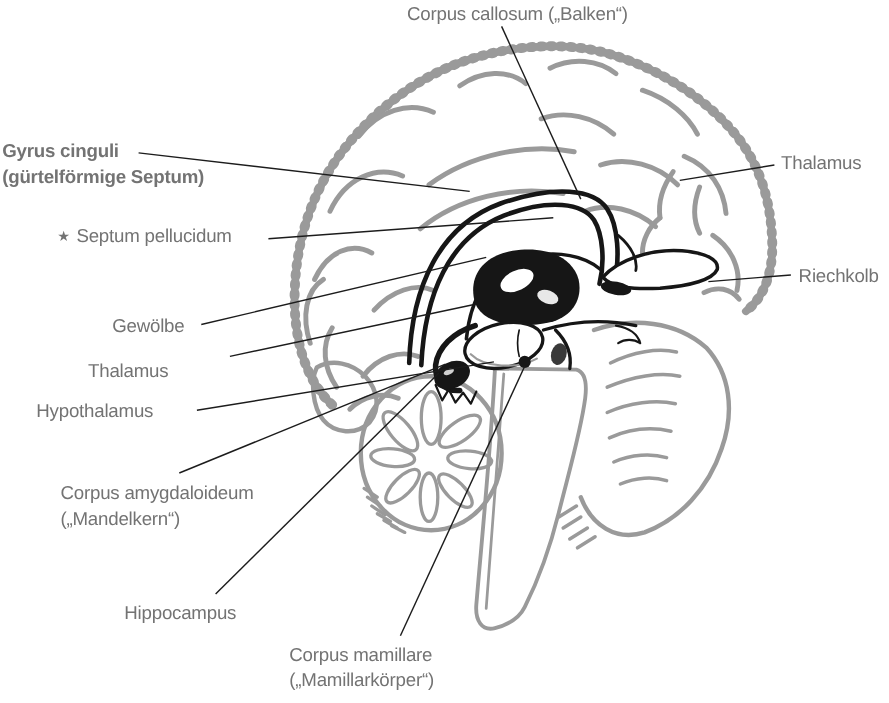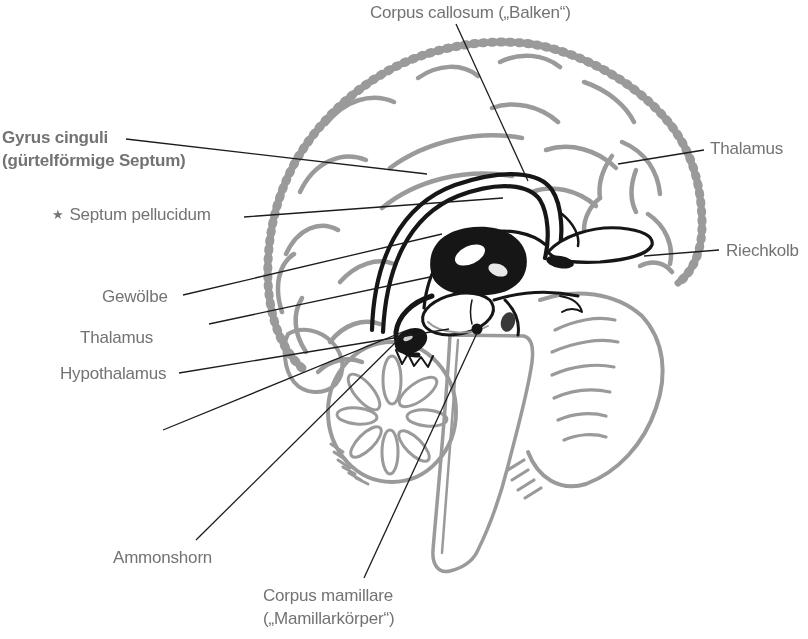--- a/index.html
+++ b/index.html
@@ -167,25 +167,29 @@
   </div>
 
   <div class="lbl" style="left:52px;top:203px;text-align:right;">
     <span class="star">★</span><span>Septum pellucidum</span>
   </div>
 
   <div class="lbl" style="left:102px;top:285px;">Gewölbe</div>
 
   <div class="lbl" style="left:80px;top:326px;">Thalamus</div>
 
-  <div class="lbl" style="left:60px;top:362px;">Hypothalamus</div>
+  <div class="lbl" style="left:33px;top:362px;">Hypothalamus</div>
 
+  <div class="lbl" style="left:55px;top:437px;">
+    <div>Corpus amygdaloideum</div>
+    <div>(„Mandelkern“)</div>
+  </div>
 
   <div class="lbl" style="left:113px;top:546px;">
-    <div>Ammonshorn</div>
+    <div>Hippocampus</div>
   </div>
 
   <div class="lbl" style="left:263px;top:584px;">
     <div>Corpus mamillare</div>
     <div>(„Mamillarkörper“)</div>
   </div>
 
   <div class="lbl" style="left:710px;top:137px;">Thalamus</div>
 
   <div class="lbl" style="left:726px;top:239px;">Riechkolb</div>

